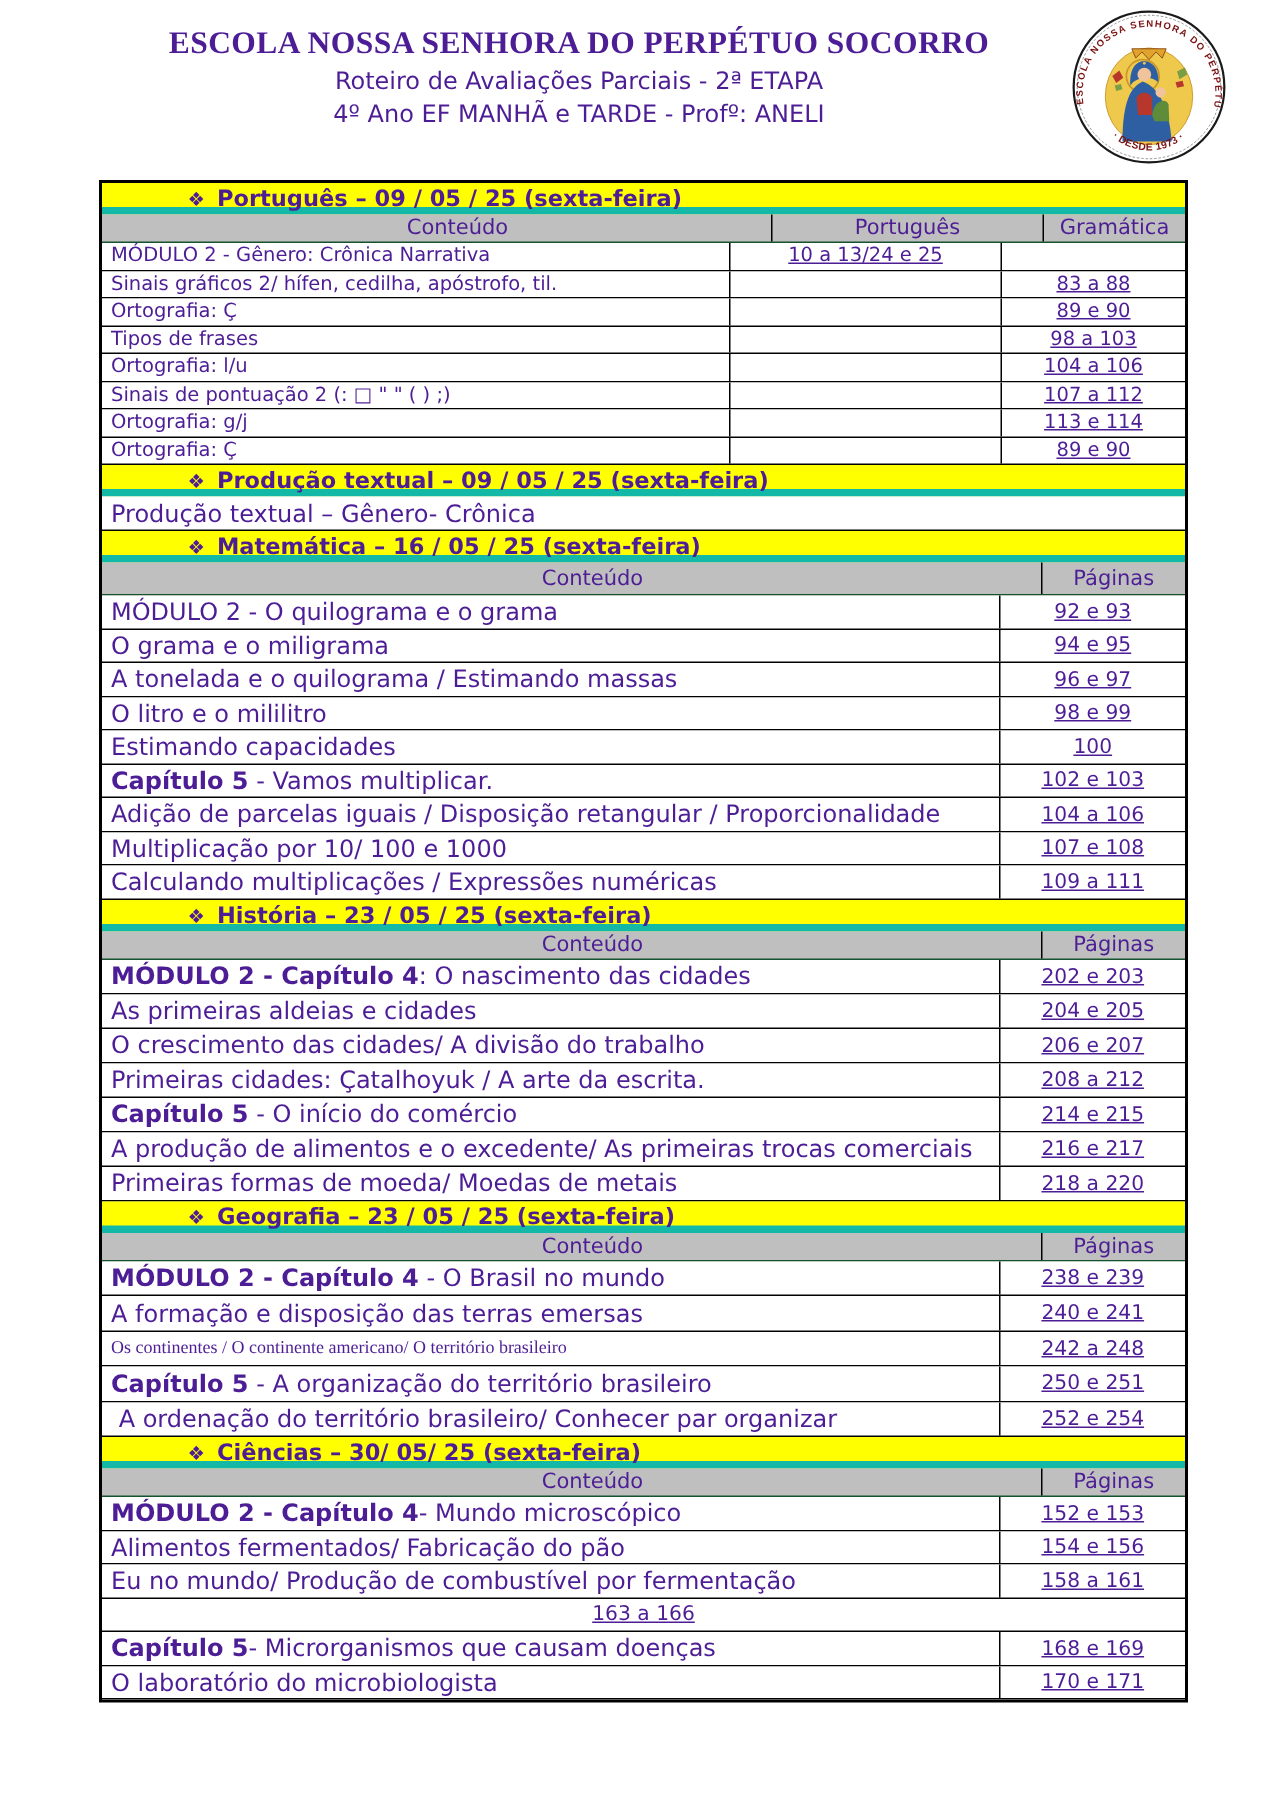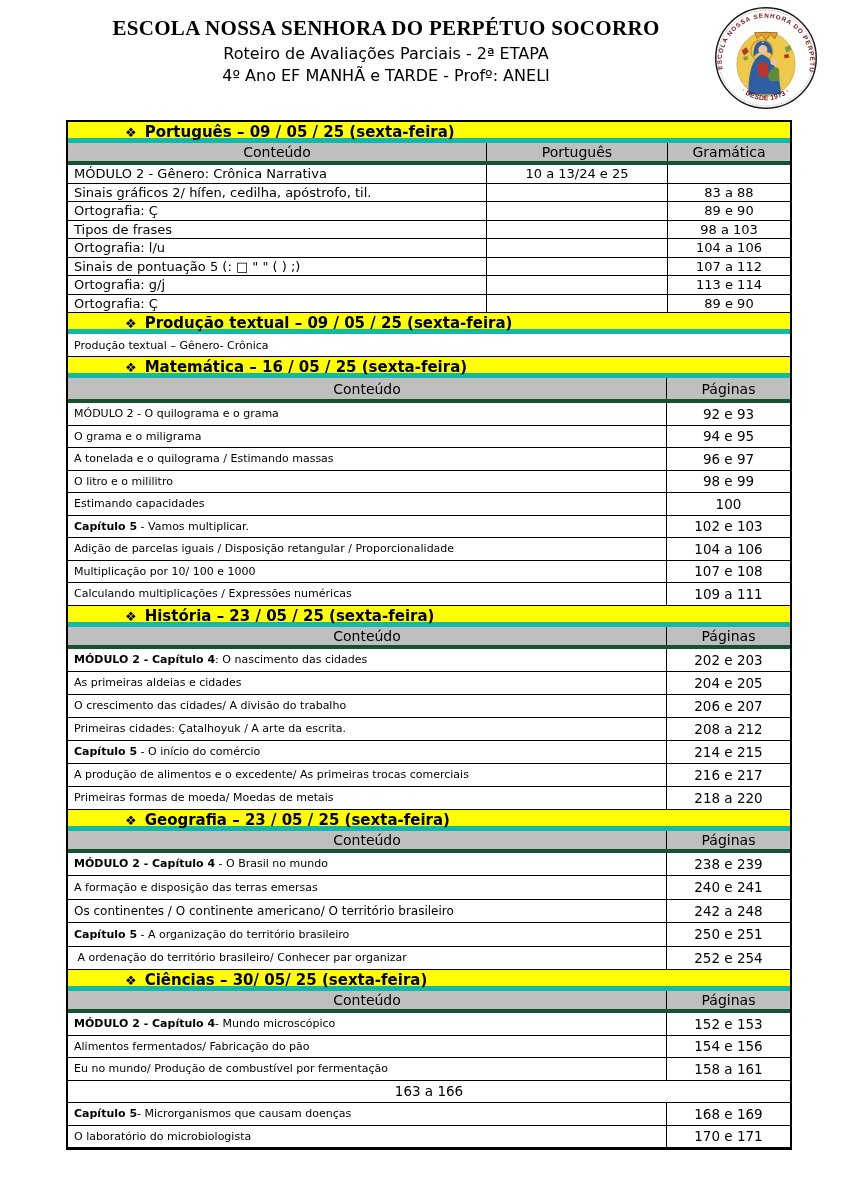--- a/index.html
+++ b/index.html
@@ -1,56 +1,56 @@
 <!DOCTYPE html>
 <html><head>
 <meta charset="utf-8">
 <style>
   html,body{margin:0;padding:0;background:#fff;}
   .page{position:relative;width:844px;height:1200px;background:#fff;overflow:hidden;
-        font-family:"DejaVu Sans",sans-serif;color:#000000;}
+        font-family:"DejaVu Sans",sans-serif;color:#4c1d95;}
   
   .doc-header{position:absolute;top:16px;left:62px;width:648px;text-align:center;}
   .school-name{font-family:"Liberation Serif",serif;font-weight:bold;font-size:21px;letter-spacing:.3px;}
   .subtitle{font-size:16px;margin-top:3px;}
   .logo{position:absolute;top:6px;right:10px;width:136px;height:104px;}
   
   .tables{position:absolute;left:66px;top:120px;width:726px;border:2px solid #000;box-sizing:border-box;}
   .section{width:100%;}
   .bar{background:#FFFF00;height:21px;line-height:21px;border-bottom:5px solid #14b8a6;
        font-weight:bold;font-size:15px;padding-left:57px;box-sizing:border-box;white-space:nowrap;}
   .diamond{margin-right:8px;font-size:13px;}
-  .thead{display:flex;height:18px;border-bottom:4px solid #14532d;background:#BFBFBF;}
+  .thead{display:flex;height:18px;border-bottom:1px solid #14532d;background:#BFBFBF;padding-left:28px;}
   .hcell{display:flex;align-items:center;justify-content:center;font-size:14px;
          border-right:1px solid #000;box-sizing:border-box;height:100%;}
   .trow{display:flex;border-bottom:1px solid #000;background:#fff;}
   .cell{display:flex;align-items:center;box-sizing:border-box;border-right:1px solid #000;
         overflow:hidden;white-space:nowrap;}
-  .content{padding-left:6px;font-size:11px;}
-  .val{justify-content:center;font-size:13.5px;}
+  .content{padding-left:6px;font-size:16px;}
+  .val{justify-content:center;font-size:13.5px;text-decoration:underline;}
   .bseg{font-weight:bold;white-space:pre;}
   .tseg{white-space:pre;}
   .last{border-right:none;}
   
   .w-c3{width:419px;}
   .w-port{width:181px;justify-content:center;padding-left:0;}
   .w-gram{flex:1;}
   .w-c2{width:599px;}
   .w-pages{flex:1;}
   .w-full{width:100%;border-right:none;}
   
   .sec-portugues .trow{height:17.5px;}
   .sec-portugues .content,.sec-portugues .val{font-size:13px;}
   .sec-producao .trow{height:22px;}
   .sec-matematica .thead{height:21px;}
   .sec-matematica .trow{height:21.5px;}
   .sec-historia .trow{height:22px;}
   .sec-geografia .trow{height:22.5px;}
   .sec-ciencias .trow{height:21.5px;}
-  .trow.small .content{font-size:12px;}
+  .trow.small .content{font-size:12px;font-family:Liberation Serif, serif;}
 </style>
 </head>
 <body>
 
 <div class="page">
 
   <div class="doc-header">
     <div class="school-name">ESCOLA NOSSA SENHORA DO PERPÉTUO SOCORRO</div>
     <div class="subtitle">Roteiro de Avaliações Parciais - 2ª ETAPA</div>
     <div class="subtitle">4º Ano EF MANHÃ e TARDE - Profº: ANELI</div>
@@ -131,21 +131,21 @@
           <div class="cell content w-c3">
             <span class="bseg"></span>
             <span class="tseg">Ortografia: l/u</span>
           </div>
           <div class="cell val w-port"></div>
           <div class="cell val w-gram last">104 a 106</div>
         </div>
         <div class="trow">
           <div class="cell content w-c3">
             <span class="bseg"></span>
-            <span class="tseg">Sinais de pontuação 5 (: □ " " ( ) ;)</span>
+            <span class="tseg">Sinais de pontuação 2 (: □ " " ( ) ;)</span>
           </div>
           <div class="cell val w-port"></div>
           <div class="cell val w-gram last">107 a 112</div>
         </div>
         <div class="trow">
           <div class="cell content w-c3">
             <span class="bseg"></span>
             <span class="tseg">Ortografia: g/j</span>
           </div>
           <div class="cell val w-port"></div>

